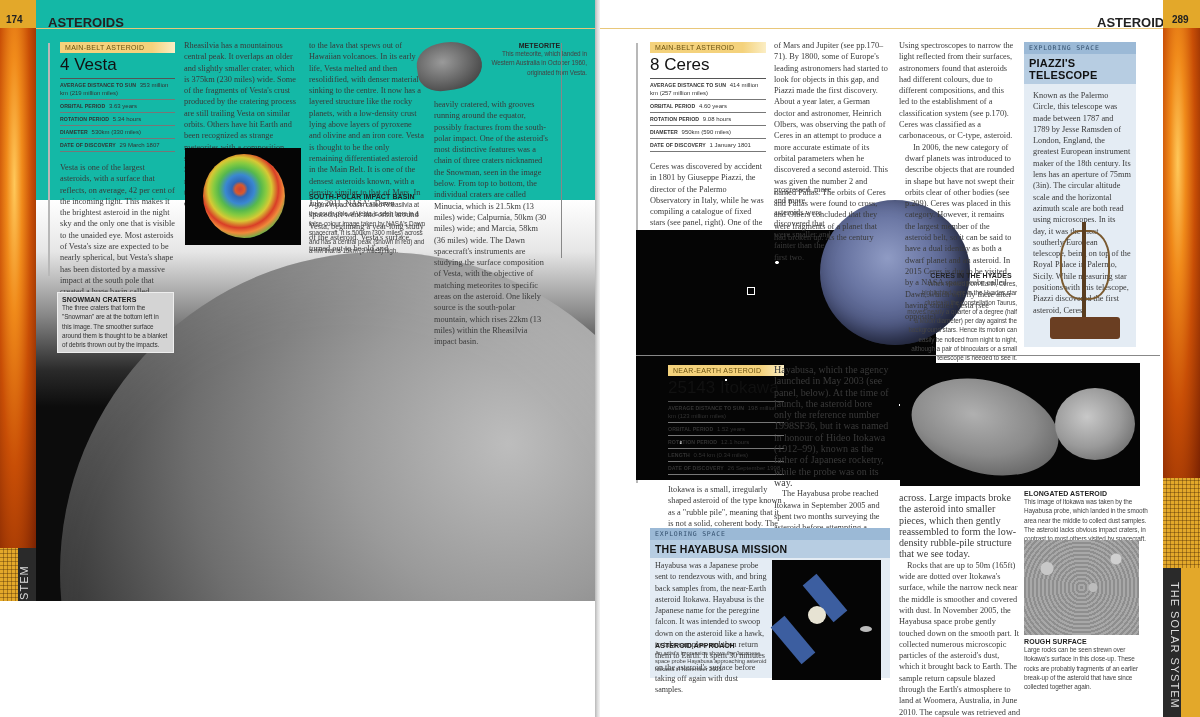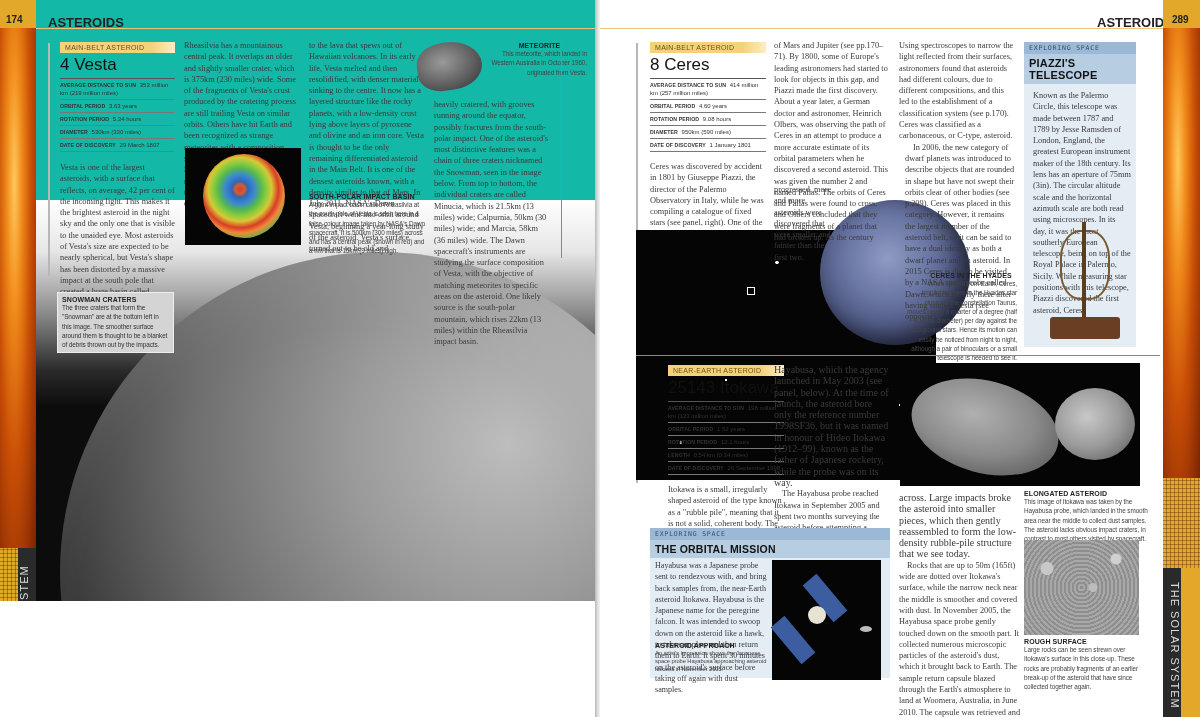--- a/index.html
+++ b/index.html
@@ -181,21 +181,21 @@
   </div>
 
   <div class="abs" style="left:424px;top:540px;width:115px;height:95px;background:radial-gradient(circle at 20% 30%,#c8c8c8 0 6px,transparent 7px),radial-gradient(circle at 60% 50%,#bcbcbc 0 4px,transparent 5px),radial-gradient(circle at 80% 20%,#d0d0d0 0 5px,transparent 6px),repeating-radial-gradient(circle at 50% 50%,#8e8e8e 0 2px,#a8a8a8 2px 4px)"></div>
   <div class="abs" style="left:424px;top:638px;width:124px">
     <div class="caph">ROUGH SURFACE</div>
     <div class="cond">Large rocks can be seen strewn over Itokawa's surface in this close-up. These rocks are probably fragments of an earlier break-up of the asteroid that have since collected together again.</div>
   </div>
 
   <div class="abs panel" style="left:50px;top:528px;width:240px;height:150px">
     <div class="explore-tag">EXPLORING SPACE</div>
-    <div class="explore-title" style="font-size:10.5px">THE ORBITAL MISSION</div>
+    <div class="explore-title" style="font-size:10.5px">THE HAYABUSA MISSION</div>
     <p class="abs serif" style="left:5px;top:32px;width:112px;font-size:8.1px">Hayabusa was a Japanese probe sent to rendezvous with, and bring back samples from, the near-Earth asteroid Itokawa. Hayabusa is the Japanese name for the peregrine falcon. It was intended to swoop down on the asteroid like a hawk, to take samples, and then return them to Earth. It spent 30 minutes on the asteroid's surface before taking off again with dust samples.</p>
     <div class="abs" style="left:5px;top:114px;width:115px">
       <div class="caph">ASTEROID APPROACH</div>
       <div class="cond" style="font-size:5.8px;line-height:8px">An artist's impression shows the Japanese space probe Hayabusa approaching asteroid Itokawa in November 2005.</div>
     </div>
     <div class="abs darkimg" style="left:122px;top:32px;width:109px;height:120px">
       <div class="abs" style="left:44px;top:14px;width:18px;height:48px;background:#3c5ea0;transform:rotate(-40deg)"></div>
       <div class="abs" style="left:12px;top:56px;width:18px;height:48px;background:#3c5ea0;transform:rotate(-40deg)"></div>
       <div class="abs" style="left:36px;top:46px;width:18px;height:18px;border-radius:50%;background:#e7e3d3"></div>
       <div class="abs" style="left:88px;top:66px;width:12px;height:6px;border-radius:50%;background:#bbb"></div>

